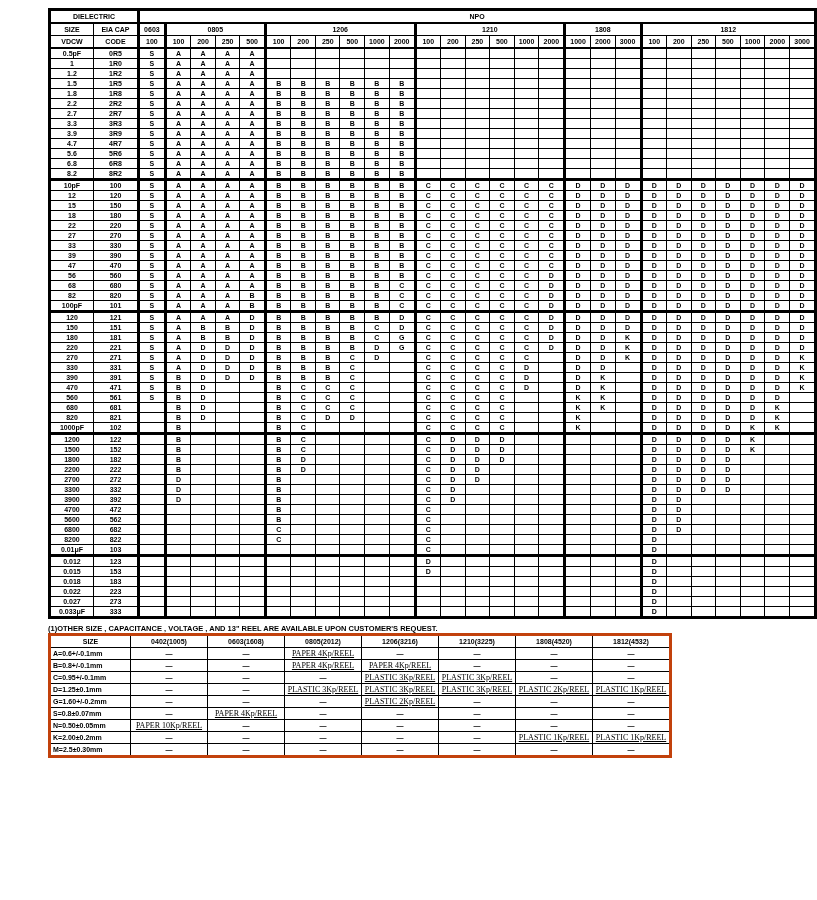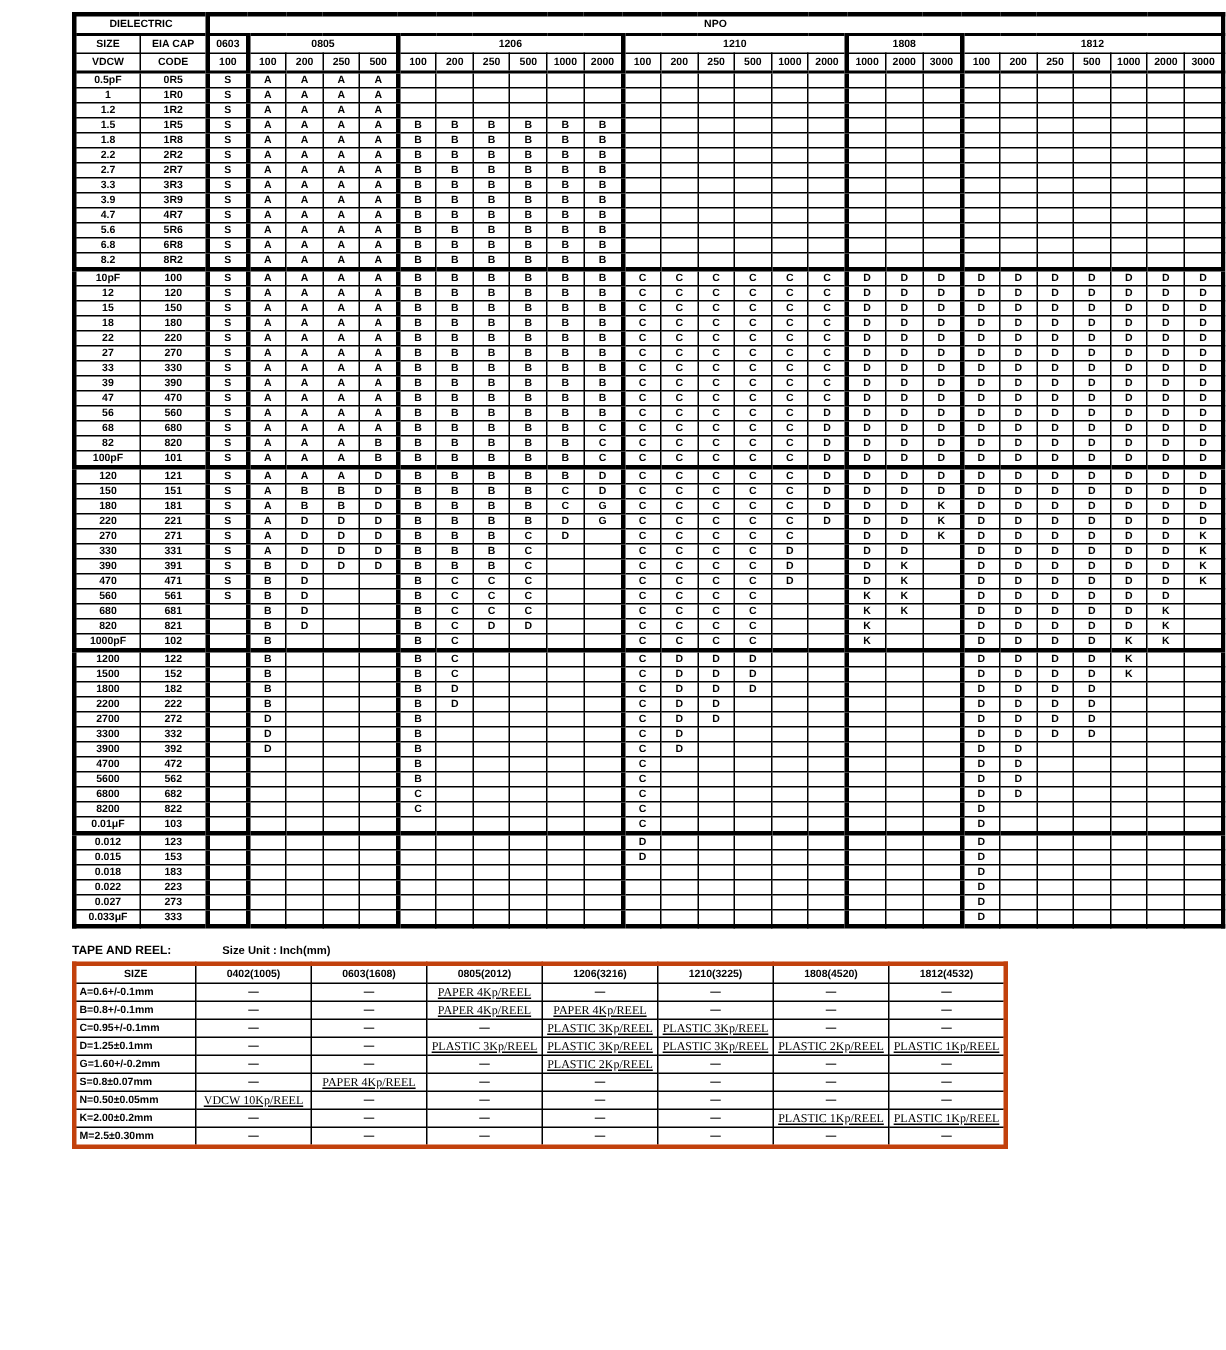--- a/index.html
+++ b/index.html
@@ -1807,23 +1807,21 @@
           <td class="gs">D</td>
           <td></td>
           <td></td>
           <td></td>
           <td></td>
           <td></td>
           <td></td>
         </tr>
       </tbody>
     </table>
-  <div class="reelhead">
-    <span>TAPE AND REEL:</span><span class="unit">Size Unit : Inch(mm)</span>
-  </div>
+  <div class="footnote">(1)OTHER SIZE , CAPACITANCE , VOLTAGE , AND 13" REEL ARE AVAILABLE UPON CUSTOMER'S REQUEST.</div>
   <table id="reeltbl">
       <tbody>
         <tr>
           <td style="width: 75px;">SIZE</td>
           <td style="width: 72px;">0402(1005)</td>
           <td style="width: 72px;">0603(1608)</td>
           <td style="width: 72px;">0805(2012)</td>
           <td style="width: 72px;">1206(3216)</td>
           <td style="width: 72px;">1210(3225)</td>
           <td style="width: 72px;">1808(4520)</td>
@@ -1884,21 +1882,21 @@
           <td>—</td>
           <td class="rv">PAPER 4Kp/REEL</td>
           <td>—</td>
           <td>—</td>
           <td>—</td>
           <td>—</td>
           <td>—</td>
         </tr>
         <tr>
           <td class="lbl">N=0.50±0.05mm</td>
-          <td class="rv">VDCW 10Kp/REEL</td>
+          <td class="rv">PAPER 10Kp/REEL</td>
           <td>—</td>
           <td>—</td>
           <td>—</td>
           <td>—</td>
           <td>—</td>
           <td>—</td>
         </tr>
         <tr>
           <td class="lbl">K=2.00±0.2mm</td>
           <td>—</td>

